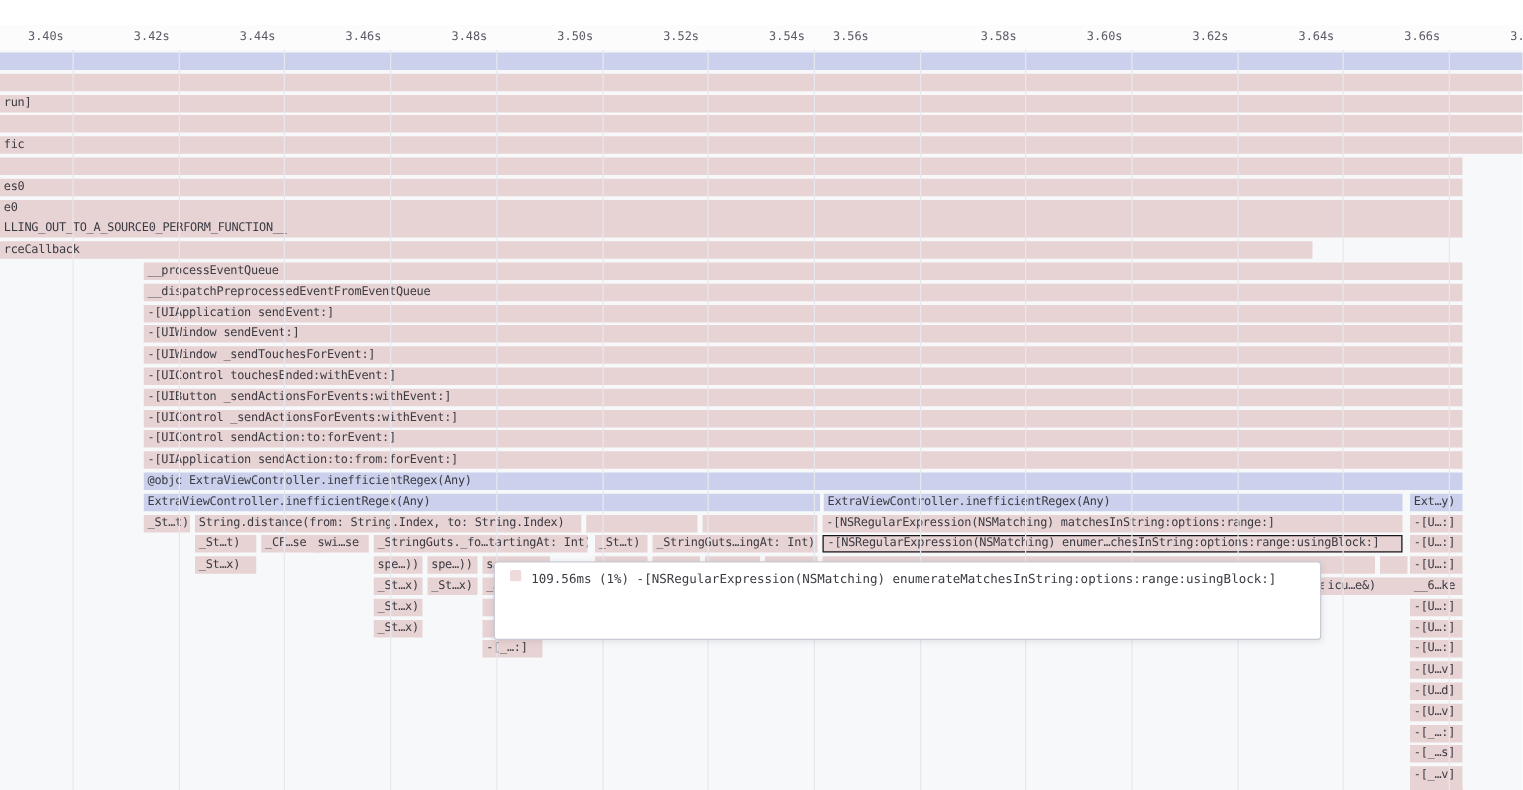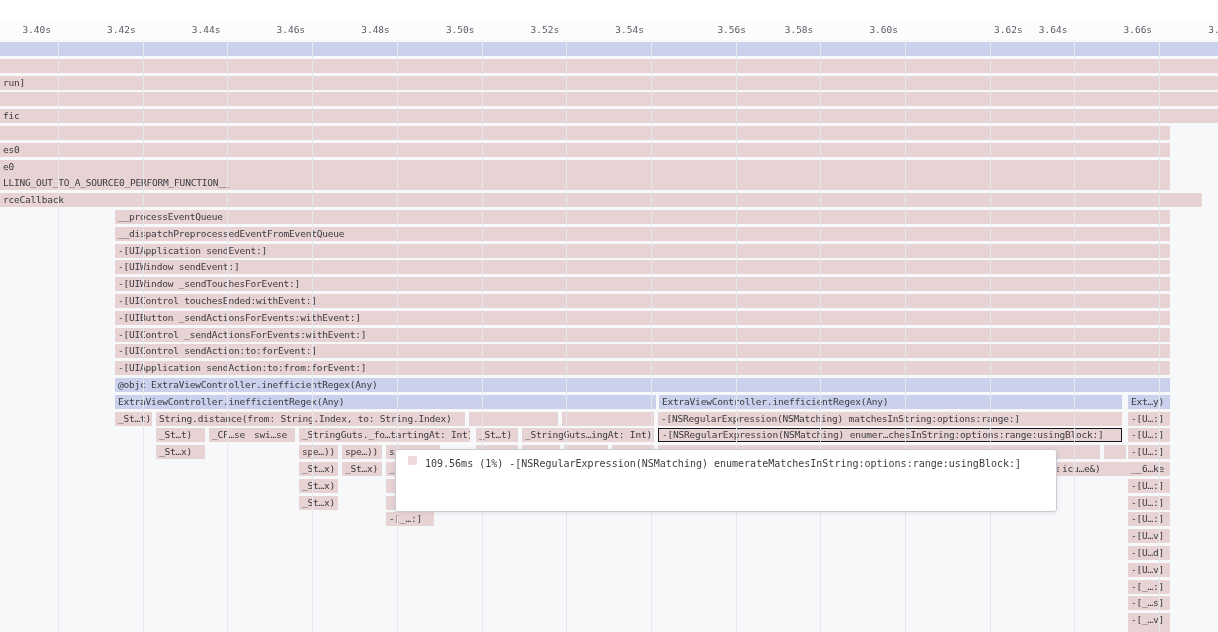--- a/index.html
+++ b/index.html
@@ -36,40 +36,40 @@
   <div class="topstrip"></div>
   <div class="ruler">
       <div class="tick-label" style="left: 51px;">3.40s</div>
       <div class="tick-label" style="left: 135.7px;">3.42s</div>
       <div class="tick-label" style="left: 220.4px;">3.44s</div>
       <div class="tick-label" style="left: 305.1px;">3.46s</div>
       <div class="tick-label" style="left: 389.8px;">3.48s</div>
       <div class="tick-label" style="left: 474.5px;">3.50s</div>
       <div class="tick-label" style="left: 559.2px;">3.52s</div>
       <div class="tick-label" style="left: 643.9px;">3.54s</div>
-      <div class="tick-label" style="left: 746px;">3.56s</div>
+      <div class="tick-label" style="left: 695px;">3.56s</div>
       <div class="tick-label" style="left: 813.3px;">3.58s</div>
       <div class="tick-label" style="left: 898px;">3.60s</div>
-      <div class="tick-label" style="left: 982.7px; margin-left: 40px;">3.62s</div>
+      <div class="tick-label" style="left: 982.7px;">3.62s</div>
       <div class="tick-label" style="left: 1067.4px;">3.64s</div>
       <div class="tick-label" style="left: 1152.1px;">3.66s</div>
       <div class="tick-label" style="left: 1236.8px;">3.68s</div>
     </div>
   <div class="content-bg"></div>
   <div style="position:absolute;left:0;top:0;width:100%;height:100%;">
       <div class="bar lav" style="left: 0px; top: 42px; width: 1220px; height: 14px;"></div>
       <div class="bar" style="left: 0px; top: 58.8px; width: 1220px; height: 14px;"></div>
       <div class="bar" style="left: 0px; top: 75.6px; width: 1220px; height: 14px;">run]</div>
       <div class="bar" style="left: 0px; top: 92.4px; width: 1220px; height: 14px;"></div>
       <div class="bar" style="left: 0px; top: 109.2px; width: 1220px; height: 14px;">fic</div>
       <div class="bar" style="left: 0px; top: 126px; width: 1170px; height: 14px;"></div>
       <div class="bar" style="left: 0px; top: 142.8px; width: 1170px; height: 14px;">es0</div>
       <div class="bar" style="left: 0px; top: 159.6px; width: 1170px; height: 16px;">e0</div>
       <div class="bar" style="left: 0px; top: 176.4px; width: 1170px; height: 14px;">LLING_OUT_TO_A_SOURCE0_PERFORM_FUNCTION__</div>
-      <div class="bar" style="left: 0px; top: 193.2px; width: 1202px; height: 14px;">rceCallback</div>
+      <div class="bar" style="left: 0px; top: 193.2px; width: 1050px; height: 14px;">rceCallback</div>
       <div class="bar" style="left: 115px; top: 210px; width: 1055px; height: 14px;">__processEventQueue</div>
       <div class="bar" style="left: 115px; top: 226.8px; width: 1055px; height: 14px;">__dispatchPreprocessedEventFromEventQueue</div>
       <div class="bar" style="left: 115px; top: 243.6px; width: 1055px; height: 14px;">-[UIApplication sendEvent:]</div>
       <div class="bar" style="left: 115px; top: 260.4px; width: 1055px; height: 14px;">-[UIWindow sendEvent:]</div>
       <div class="bar" style="left: 115px; top: 277.2px; width: 1055px; height: 14px;">-[UIWindow _sendTouchesForEvent:]</div>
       <div class="bar" style="left: 115px; top: 294px; width: 1055px; height: 14px;">-[UIControl touchesEnded:withEvent:]</div>
       <div class="bar" style="left: 115px; top: 310.8px; width: 1055px; height: 14px;">-[UIButton _sendActionsForEvents:withEvent:]</div>
       <div class="bar" style="left: 115px; top: 327.6px; width: 1055px; height: 14px;">-[UIControl _sendActionsForEvents:withEvent:]</div>
       <div class="bar" style="left: 115px; top: 344.4px; width: 1055px; height: 14px;">-[UIControl sendAction:to:forEvent:]</div>
       <div class="bar" style="left: 115px; top: 361.2px; width: 1055px; height: 14px;">-[UIApplication sendAction:to:from:forEvent:]</div>

